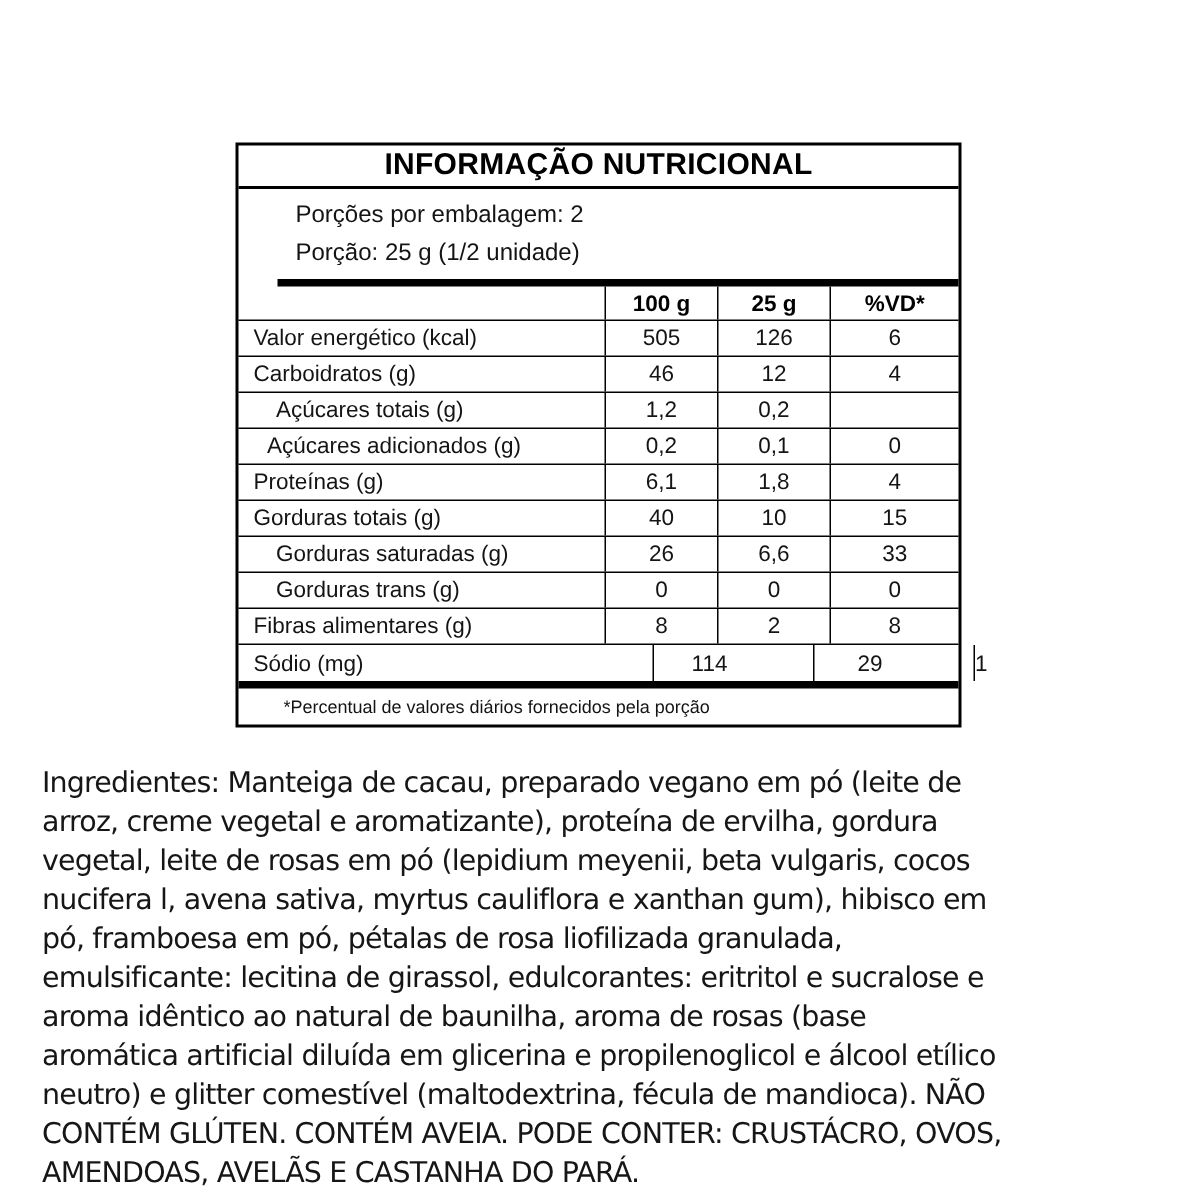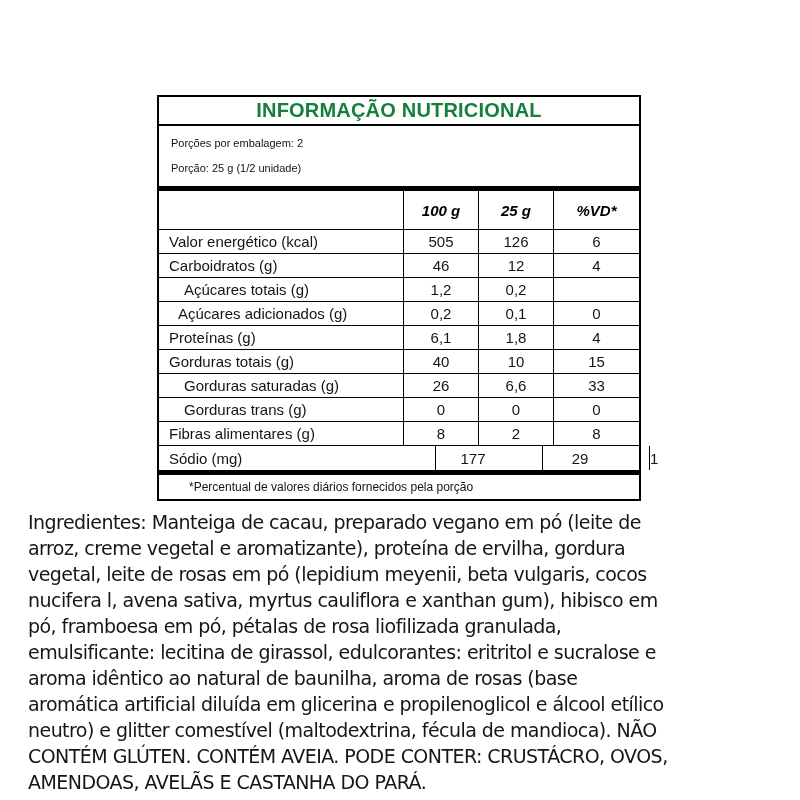--- a/index.html
+++ b/index.html
@@ -30,44 +30,44 @@
   }
   .title-row {
     height: 27px;
     border-bottom: 2px solid #000000;
     display: flex;
     align-items: center;
     justify-content: center;
     font-size: 20px;
     font-weight: bold;
     letter-spacing: 0.2px;
-    color: #15803d;
+    color: #000000;
   }
   .portion-block {
     border-bottom: 5px solid #000000;
     padding: 5px 0 5px 12px;
-    font-size: 11px;
+    font-size: 16px;
     line-height: 25px;
     color: #141414;
+    margin-left: 26px;
   }
   .t-row {
     display: grid;
     grid-template-columns: 244px 75px 75px 1fr;
     height: 24px;
     box-sizing: border-box;
     border-bottom: 1.5px solid #000000;
     align-items: center;
     font-size: 15px;
     color: #141414;
   }
   .t-row.header {
-    height: 39px;
+    height: 23px;
     font-weight: bold;
     color: #000000;
-    font-style: italic;
   }
   .t-rows .t-row:last-child {
     border-bottom: none;
     gap: 32px;
   }
   .cell { box-sizing: border-box; height: 100%; display: flex; align-items: center; }
   .cell.val {
     border-left: 1.5px solid #000000;
     justify-content: center;
   }
@@ -179,21 +179,21 @@
 
   <div class="t-row">
     <div class="cell label indent-0">Fibras alimentares (g)</div>
     <div class="cell val">8</div>
     <div class="cell val">2</div>
     <div class="cell val">8</div>
   </div>
 
   <div class="t-row">
     <div class="cell label indent-0">Sódio (mg)</div>
-    <div class="cell val">177</div>
+    <div class="cell val">114</div>
     <div class="cell val">29</div>
     <div class="cell val">1</div>
   </div>
 </div>
 
     <div class="footnote">*Percentual de valores diários fornecidos pela porção</div>
   </section>
 
   <section class="ingredients">
       <div class="ing-line">Ingredientes: Manteiga de cacau, preparado vegano em pó (leite de</div>

